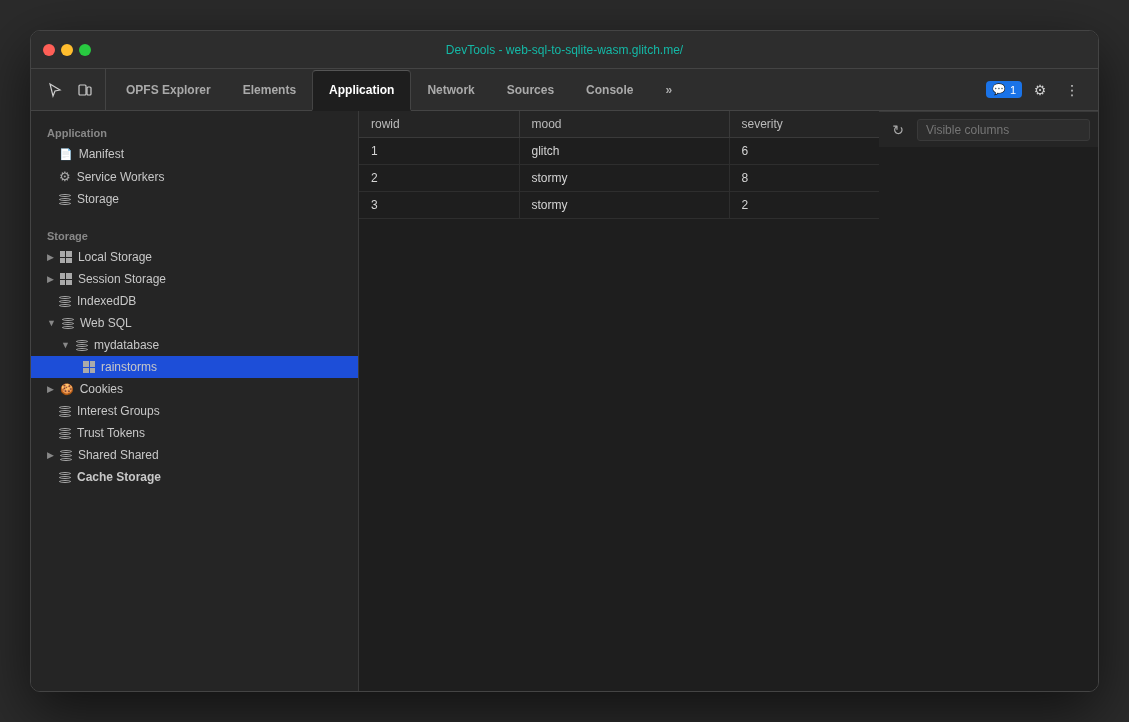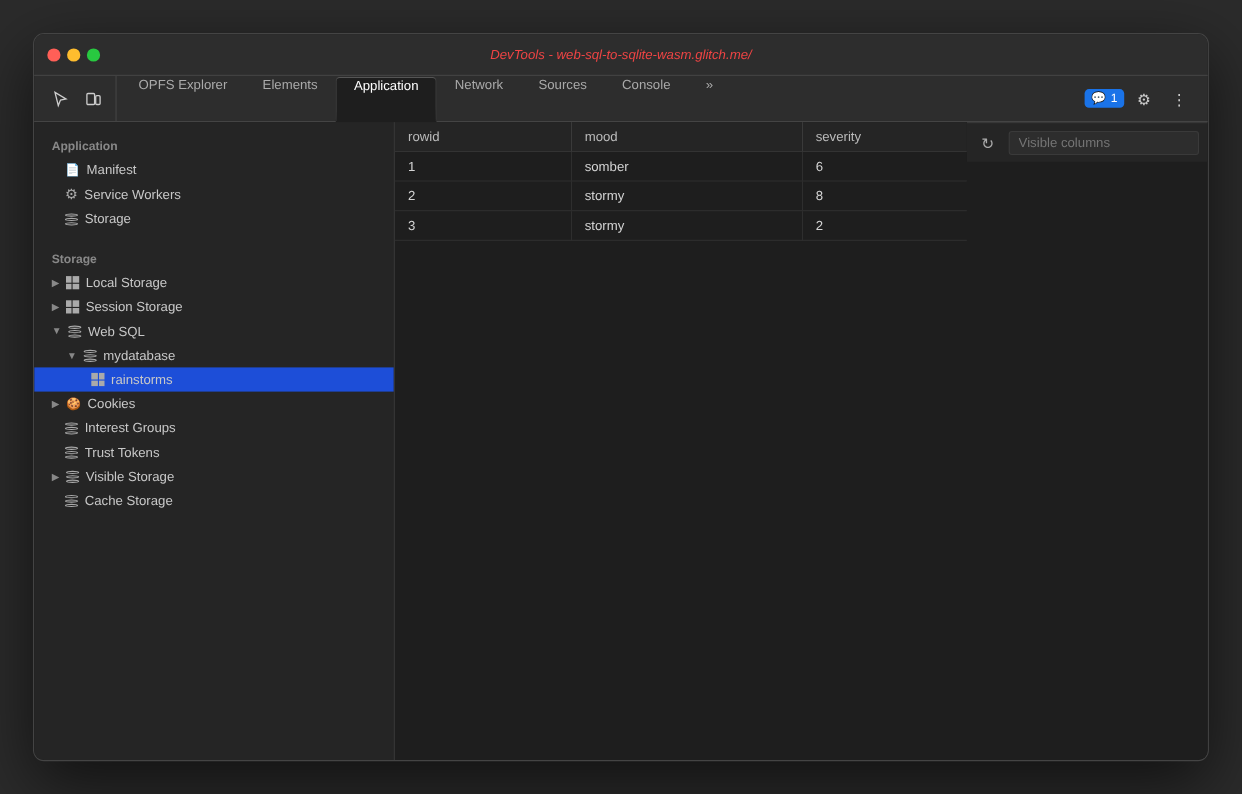--- a/index.html
+++ b/index.html
@@ -45,23 +45,22 @@
       height: 12px;
       border-radius: 50%;
     }
     .traffic-light.close { background: #ff5f57; }
     .traffic-light.minimize { background: #ffbd2e; }
     .traffic-light.maximize { background: #28c940; }
     .titlebar-title {
       position: absolute;
       left: 50%;
       transform: translateX(-50%);
-      color: #ef4444;
-      font-size: 12px;
-      font-style: italic;
+      color: #14b8a6;
+      font-size: 12px;
     }
     
     .toolbar {
       background: #2d2d2d;
       height: 42px;
       display: flex;
       align-items: stretch;
       border-bottom: 1px solid #444;
       flex-shrink: 0;
       padding: 0 4px;
@@ -88,27 +87,28 @@
       font-size: 14px;
     }
     .toolbar-tabs {
       display: flex;
       align-items: stretch;
       flex: 1;
     }
     .tab-item {
       padding: 0 16px;
       display: flex;
-      align-items: flex-start;
+      align-items: center;
       cursor: pointer;
       color: #aaa;
       font-size: 12px;
       border-bottom: 2px solid transparent;
       position: relative;
       top: 1px;
+      font-weight: bold;
     }
     .tab-item.active {
       color: #fff;
       background: #1e1e1e;
       border-bottom: 2px solid #1e1e1e;
       border-top: 1px solid #555;
       border-left: 1px solid #444;
       border-right: 1px solid #444;
       border-radius: 4px 4px 0 0;
     }
@@ -385,20 +385,28 @@
         <span class="arrow">▶</span>
         <div class="table-icon">
             <div></div>
             <div></div>
             <div></div>
             <div></div>
           </div>
         <span>Session Storage</span>
       </div>
 
+      <div class="sidebar-item" style="padding-left: 28px;">
+        <div class="db-icon">
+          <span></span>
+            <span></span>
+            <span></span>
+        </div>
+        <span>IndexedDB</span>
+      </div>
 
       <div class="sidebar-item" style="padding-left: 16px;">
         <span class="arrow">▼</span>
         <div class="db-icon">
           <span></span>
             <span></span>
             <span></span>
         </div>
         <span>Web SQL</span>
       </div>
@@ -447,24 +455,24 @@
         <span>Trust Tokens</span>
       </div>
 
       <div class="sidebar-item" style="padding-left: 16px;">
         <span class="arrow">▶</span>
         <div class="db-icon">
           <span></span>
             <span></span>
             <span></span>
         </div>
-        <span>Visible Storage</span>
-      </div>
-
-      <div class="sidebar-item" style="padding-left: 28px;">
+        <span>Shared Shared</span>
+      </div>
+
+      <div class="sidebar-item" style="padding-left: 28px; font-weight: bold;">
         <div class="db-icon">
           <span></span>
             <span></span>
             <span></span>
         </div>
         <span>Cache Storage</span>
       </div>
     </div>
 
     <div class="right-panel">
@@ -473,21 +481,21 @@
           <thead>
             <tr>
               <th style="width: 160px;">rowid</th>
               <th style="width: 210px;">mood</th>
               <th>severity</th>
             </tr>
           </thead>
           <tbody id="table-body">
           <tr>
                 <td>1</td>
-                <td>somber</td>
+                <td>glitch</td>
                 <td>6</td>
               </tr>
               <tr>
                 <td>2</td>
                 <td>stormy</td>
                 <td>8</td>
               </tr>
               <tr>
                 <td>3</td>
                 <td>stormy</td>

